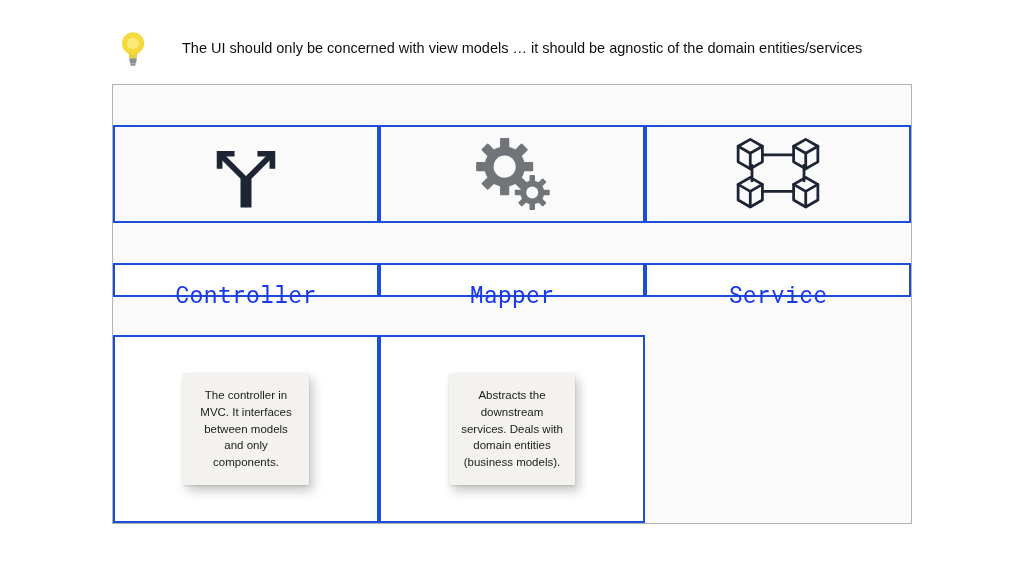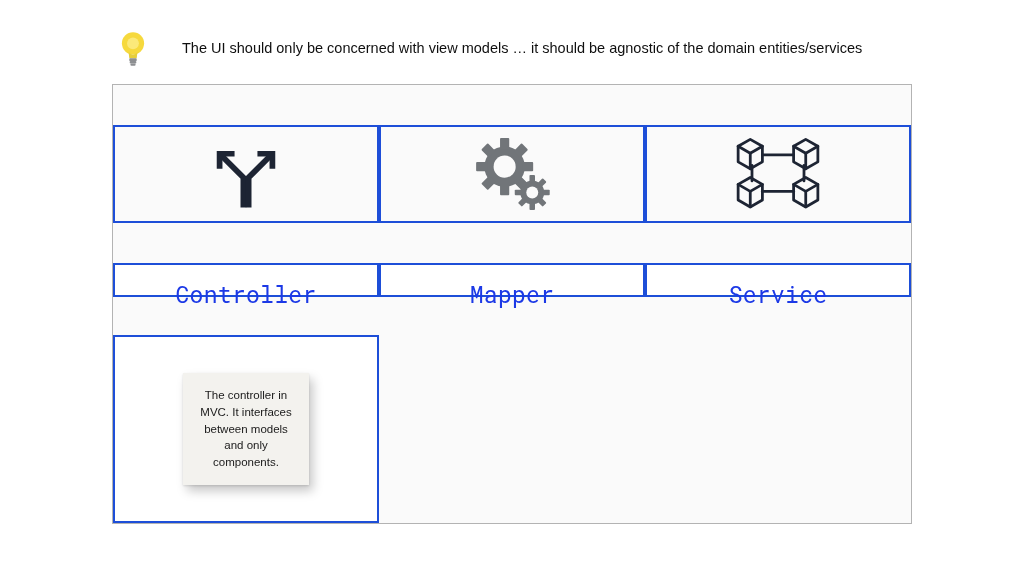--- a/index.html
+++ b/index.html
@@ -186,14 +186,17 @@
     </span>
   </div>
 
   <div class="cell title-cell">Controller</div>
   <div class="cell title-cell">Mapper</div>
   <div class="cell title-cell">Service</div>
 
   <div class="cell desc-cell">
     <div class="sticky">The controller in MVC. It interfaces between models and only components.</div>
   </div>
+  <div class="cell desc-cell">
+    <div class="sticky">Abstracts the downstream services. Deals with domain entities (business models).</div>
+  </div>
 
 </div>
 
 </body></html>

